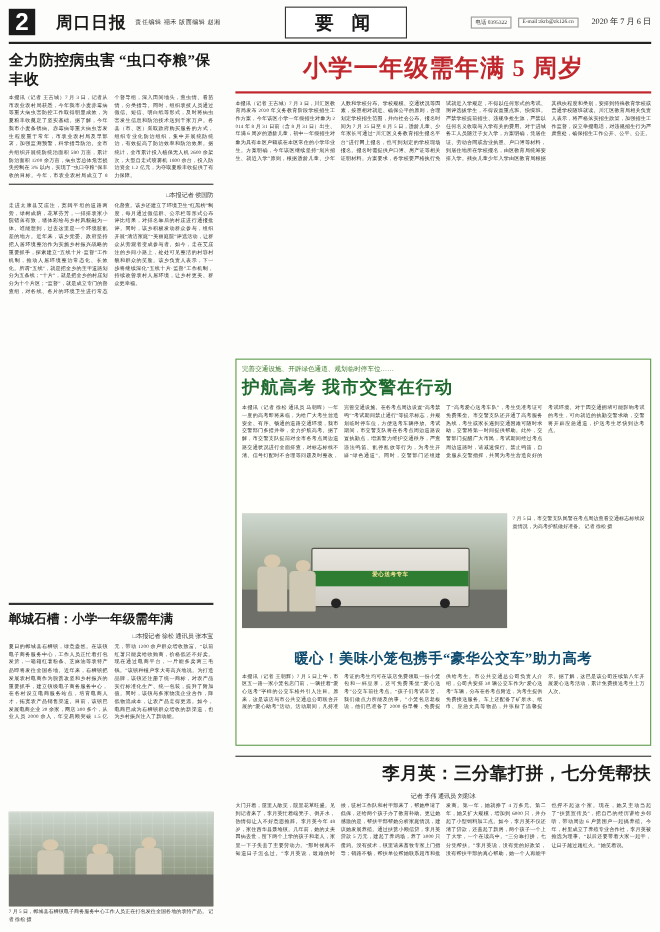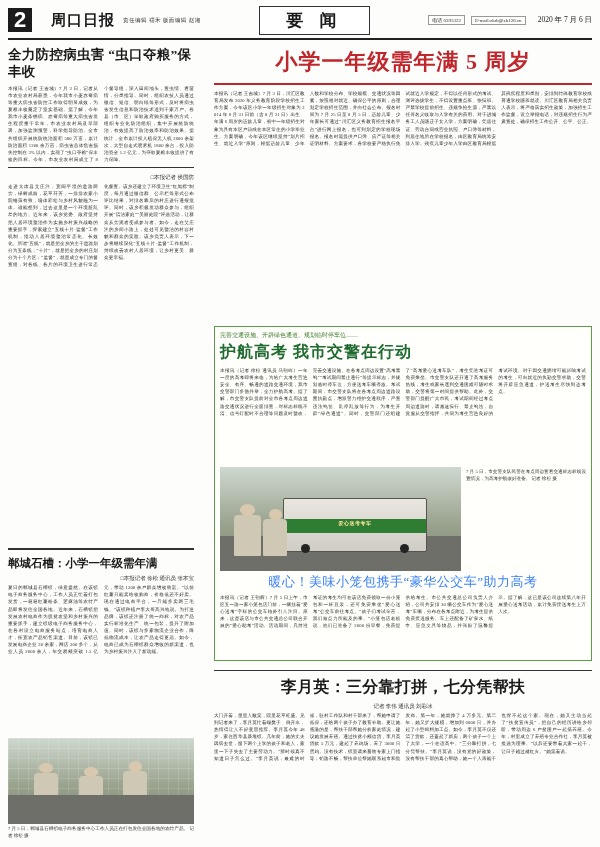--- a/index.html
+++ b/index.html
@@ -136,22 +136,22 @@
     background: #fffffc;
   }
   .pkg-kicker {
     font-size: 6px; color: #3c7a2c; margin-bottom: 2px;
   }
   .pkg-title {
     font-size: 16px; font-weight: bold; color: #1f6b2f;
     margin: 1px 0 4px 0; letter-spacing: 1px;
   }
   .pkg-title2 {
-    font-size: 13px; font-weight: normal; color: #3b82f6;
-    text-align: center; margin: 2px 0 3px 0; letter-spacing: .5px;
+    font-size: 13px; font-weight: bold; color: #0c4a6e;
+    text-align: center; margin: 19px 0 3px 0; letter-spacing: .5px;
   }
 
   
   .photo {
     position: relative;
     background: #8a8f7e;
     overflow: hidden;
   }
   .photo-wide { width: 100%; height: 104px; }
   .photo-left { width: 100%; height: 86px; }
@@ -285,20 +285,20 @@
             <div class="caption">7 月 5 日，市交警支队民警在考点周边查看交通标志标线设置情况，为高考护航做好准备。 记者 徐松 摄</div>
           </div>
         </div>
 
         <div class="pkg-title2">暖心！美味小笼包携手“豪华公交车”助力高考</div>
         <div class="body-text cols4" style="height:62px; overflow:hidden;">本报讯（记者 王朝辉）7 月 5 日上午，市区五一路一家小笼包店门前，一辆挂着“爱心送考”字样的公交车格外引人注目。原来，这是该店与市公共交通总公司联合开展的“爱心助考”活动。活动期间，凡持准考证的考生均可在该店免费领取一份小笼包和一杯豆浆，还可免费乘坐“爱心送考”公交车前往考点。“孩子们考试辛苦，我们做点力所能及的事。”小笼包店老板说，他们已准备了 2000 份早餐，免费提供给考生。市公共交通总公司负责人介绍，公司共安排 30 辆公交车作为“爱心送考”车辆，分布在各考点附近，为考生提供免费接送服务。车上还配备了矿泉水、纸巾、应急文具等物品，并张贴了温馨提示。据了解，这已是该公司连续第八年开展爱心送考活动，累计免费接送考生上万人次。</div>
       </div>
 
       <div style="margin-top:5px; flex:1; display:flex; flex-direction:column;">
         <div class="hr-thin"></div>
-        <h2 class="headline center-title" style="font-size:16px;">李月英：三分靠打拼，七分凭帮扶</h2>
+        <h2 class="headline center-title" style="font-size:16px;text-align:right;">李月英：三分靠打拼，七分凭帮扶</h2>
         <div class="byline" style="text-align:center;">记者 李伟 通讯员 刘彩冰</div>
         <div class="body-text cols4" style="flex:1; overflow:hidden;">大门开着，屋里人敞笑，院里花草旺盛。见到记者来了，李月英忙着端凳子、倒开水，热情得让人不好意思推辞。李月英今年 48 岁，家住西华县聂堆镇。几年前，她的丈夫因病去世，留下两个上学的孩子和老人，家里一下子失去了主要劳动力。“那时候真不知道日子怎么过。”李月英说，最难的时候，驻村工作队和村干部来了，帮她申请了低保，还给两个孩子办了教育补助。更让她感激的是，帮扶干部帮她分析家庭情况，建议她发展养殖。通过扶贫小额信贷，李月英贷款 5 万元，建起了养鸡场，养了 3000 只蛋鸡。没有技术，镇里请来畜牧专家上门指导；销路不畅，帮扶单位帮她联系超市和批发商。第一年，她就挣了 4 万多元。第二年，她又扩大规模，增加到 6000 只，并办起了小型饲料加工点。如今，李月英不仅还清了贷款，还盖起了新房，两个孩子一个上了大学，一个在读高中。“三分靠打拼，七分凭帮扶。”李月英说，没有党的好政策，没有帮扶干部的真心帮助，她一个人再能干也撑不起这个家。现在，她又主动当起了“扶贫宣传员”，把自己的经历讲给乡邻听，带动周边 6 户贫困户一起搞养殖。今年，村里成立了养殖专业合作社，李月英被推选为理事。“以后还要带着大家一起干，让日子越过越红火。”她笑着说。</div>
       </div>
 
     </div>
   </div>
 </div>
 
 </body></html>

